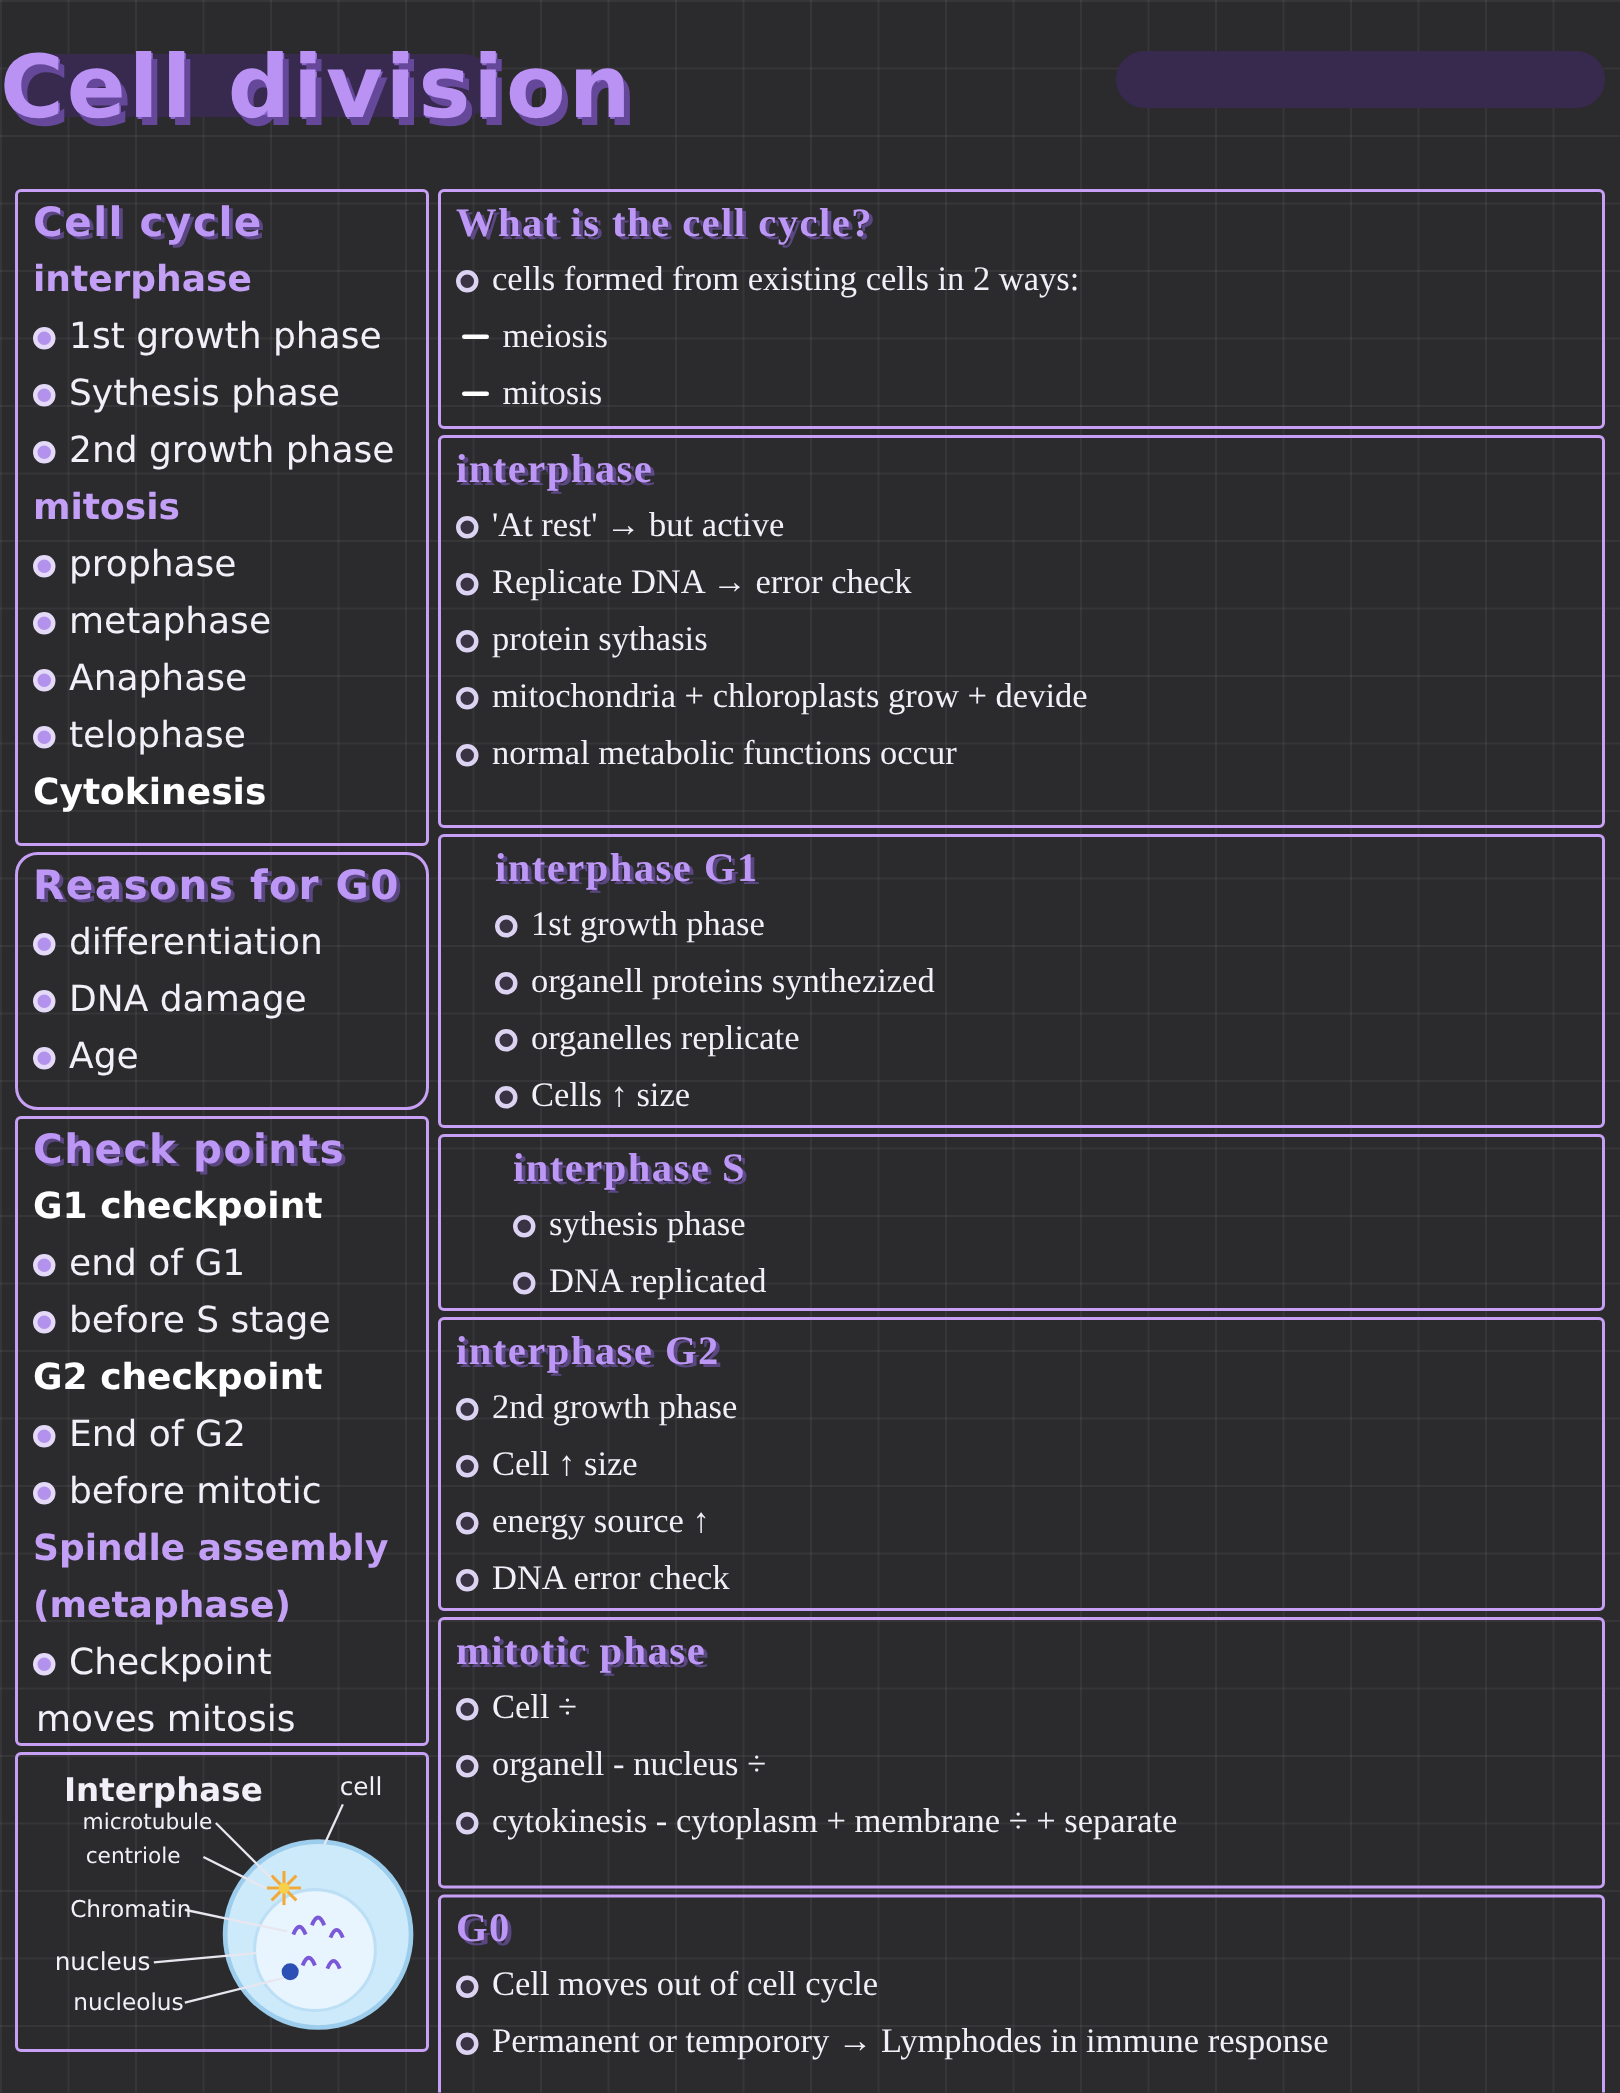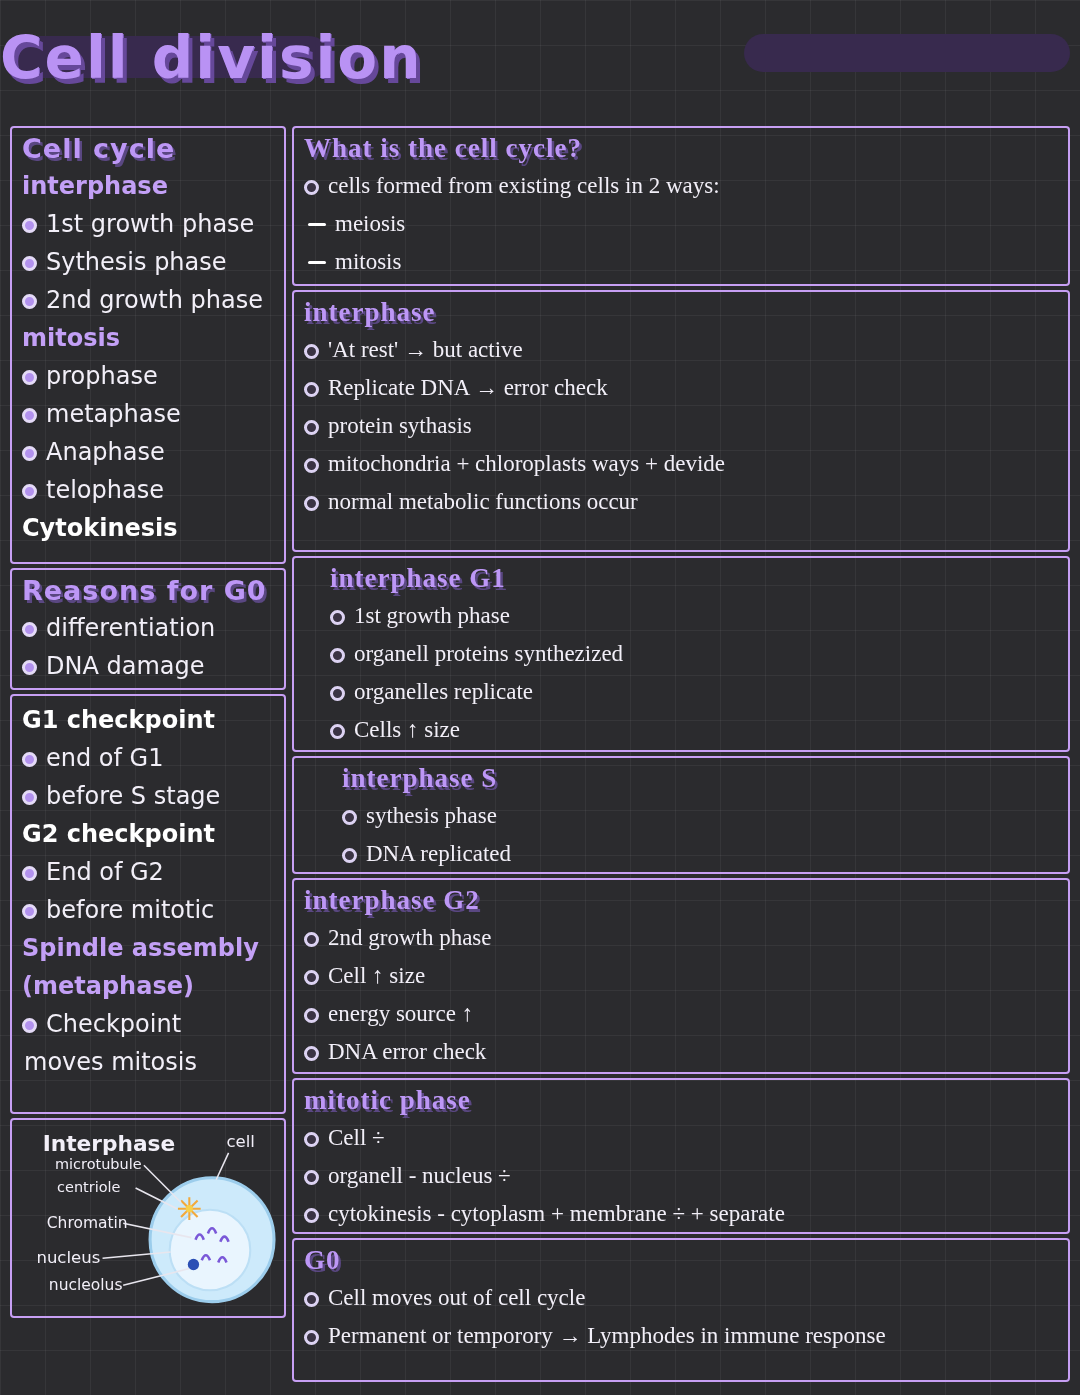--- a/index.html
+++ b/index.html
@@ -46,28 +46,28 @@
     align-self:center; margin-top:2px;
     background:#3a3344; border:3px solid #dcd2f2;
   }
   .col-left .dot{ background:#b392ee; border:3px solid #e4daf7; }
   .dashline{
     flex:none; width:18px; height:3px; background:#ffffff;
     border-radius:2px; align-self:center; margin-left:4px;
   }
   
   .box-cell-cycle{ height:438px; }
-  .box-reasons-for-g0{ height:122px; }
+  .box-reasons-for-g0{ height:172px;border-radius:15px; }
   .box-check-points{ height:420px; }
   .box-what-is-cell-cycle{ height:160px; }
   .box-interphase{ height:262px; }
   .box-interphase-g1{ height:196px;padding-left:36px; }
   .box-interphase-s{ height:118px;padding-left:48px; }
   .box-interphase-g2{ height:196px; }
-  .box-mitotic-phase{ height:156px; }
+  .box-mitotic-phase{ height:181px; }
   .box-g0{ height:144px; }
   .diagram-box{ height:200px; padding:4px 6px; }
   .diagram-box svg{ display:block; width:100%; height:188px; }
   .diagram-box text{ fill:#f2eff8; font-family:"DejaVu Sans",sans-serif; }
 </style>
 </head>
 <body>
 
 <div class="header">
   <div class="pill left"></div>
@@ -127,20 +127,21 @@
         <div class="item b">
           <span class="dot"></span>
           <span class="txt">DNA damage</span>
         </div>
         <div class="item b">
           <span class="dot"></span>
           <span class="txt">Age</span>
         </div>
       </section>
       <section class="box box-check-points">
+        <div class="box-title">Check points</div>
         <div class="item subw">
           <span class="txt">G1 checkpoint</span>
         </div>
         <div class="item b">
           <span class="dot"></span>
           <span class="txt">end of G1</span>
         </div>
         <div class="item b">
           <span class="dot"></span>
           <span class="txt">before S stage</span>
@@ -232,21 +233,21 @@
         <div class="item b">
           <span class="dot"></span>
           <span class="txt">Replicate DNA → error check</span>
         </div>
         <div class="item b">
           <span class="dot"></span>
           <span class="txt">protein sythasis</span>
         </div>
         <div class="item b">
           <span class="dot"></span>
-          <span class="txt">mitochondria + chloroplasts ways + devide</span>
+          <span class="txt">mitochondria + chloroplasts grow + devide</span>
         </div>
         <div class="item b">
           <span class="dot"></span>
           <span class="txt">normal metabolic functions occur</span>
         </div>
       </section>
       <section class="box box-interphase-g1">
         <div class="box-title">interphase G1</div>
         <div class="item b">
           <span class="dot"></span>

